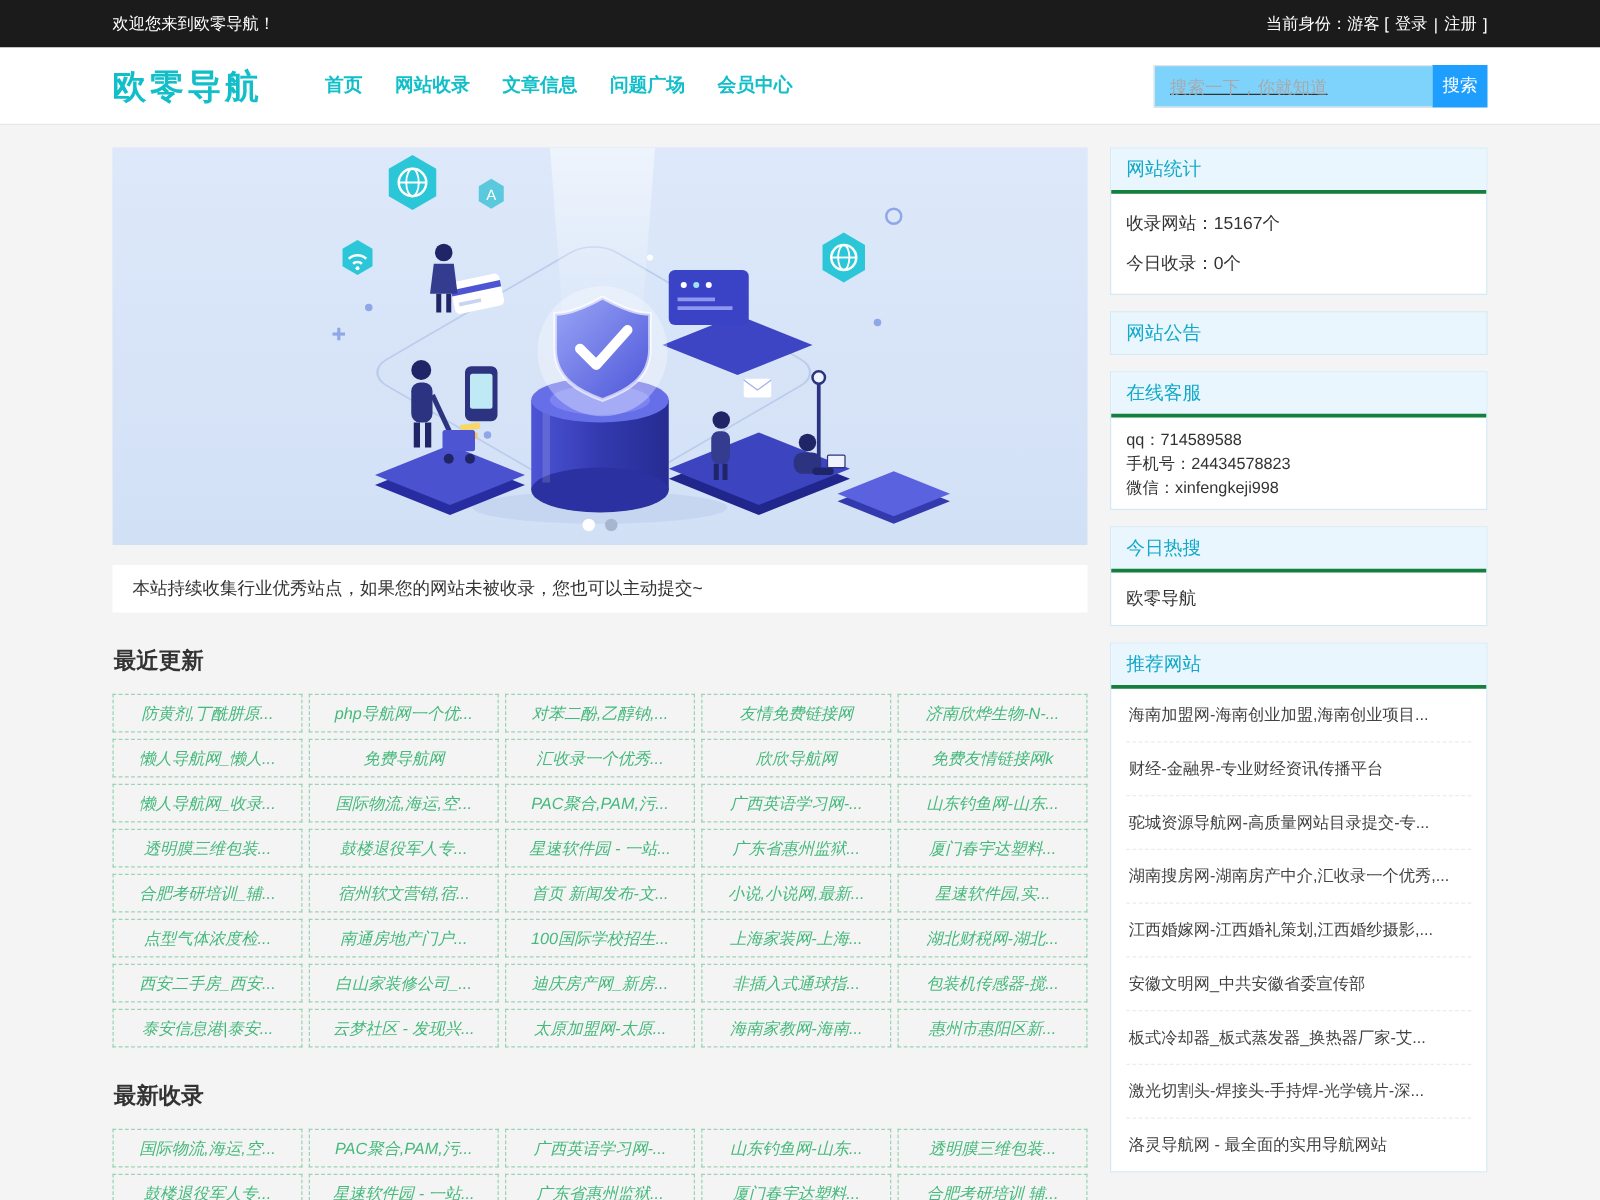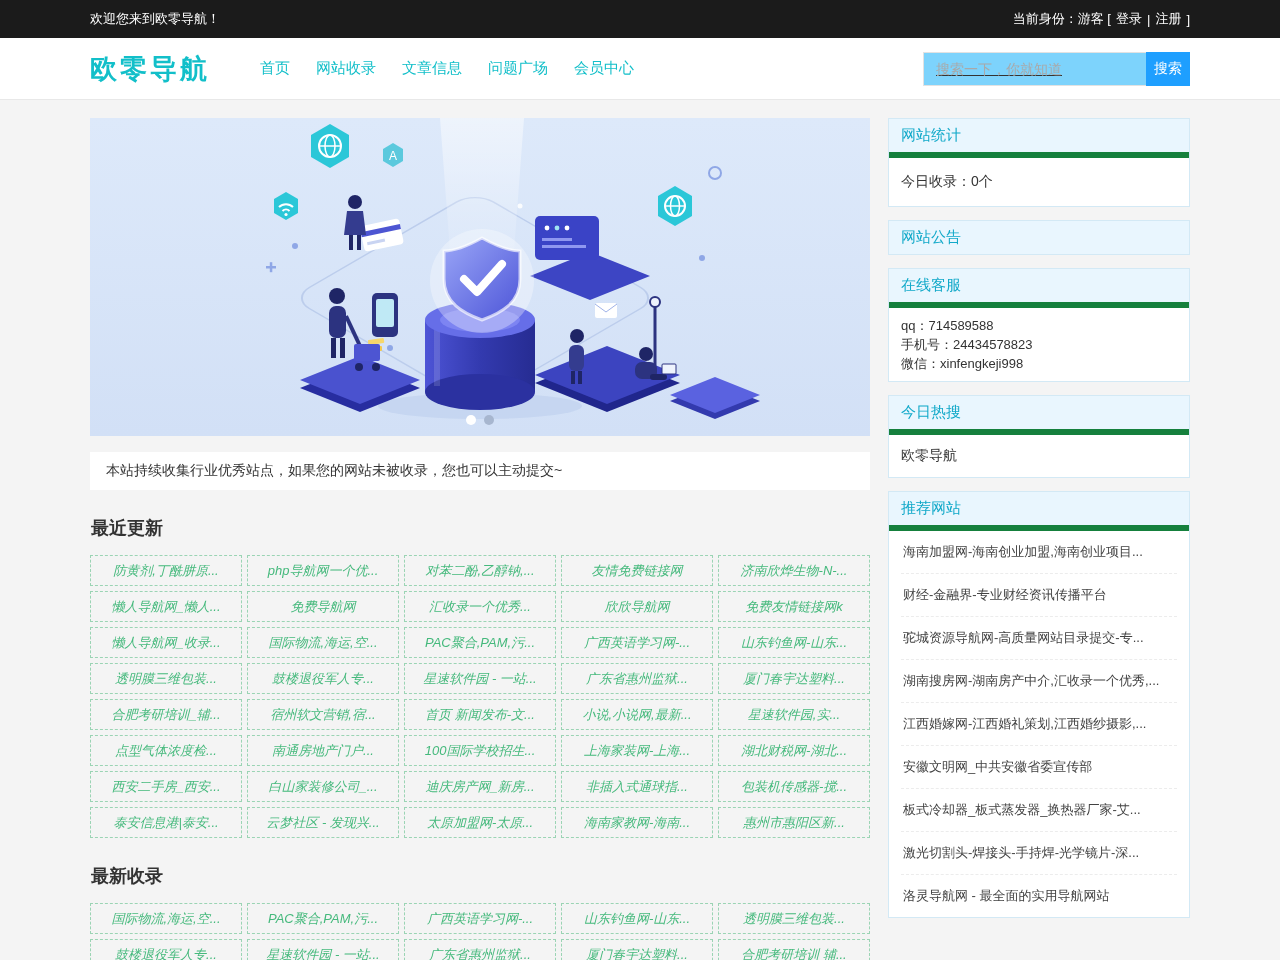--- a/index.html
+++ b/index.html
@@ -12,21 +12,21 @@
   .topbar { background:#1b1b1b; height:38px; color:#fff; font-size:13px; }
   .topbar-inner { height:100%; display:flex; align-items:center; justify-content:space-between; }
   .topbar-right { display:flex; align-items:center; gap:5px; }
   .topbar-right a { color:#fff; }
 
   
   .site-header { background:#fff; height:62px; border-bottom:1px solid #e8e8e8; }
   .header-inner { height:100%; display:flex; align-items:center; }
   .logo { font-size:27px; font-weight:bold; color:#12bfc9; letter-spacing:3px; }
   .main-nav { display:flex; gap:26px; margin-left:50px; }
-  .main-nav a { color:#12bfc9; font-size:15px; }
+  .main-nav a { color:#12bfc9; font-size:15px;font-weight:bold; }
   .search-box { margin-left:auto; display:flex; }
   .search-box input { width:223px; height:34px; border:1px solid #e2e2e2; border-right:none; padding:0 12px; font-size:14px; outline:none; color:#333; background:#7dd3fc; font-family:inherit;text-decoration:underline; }
   .search-box input::placeholder { color:#a9a9a9; }
   .search-box button { width:44px; height:34px; border:none; background:#1e9fff; color:#fff; font-size:14px; cursor:pointer; font-family:inherit; }
 
   
   .content { display:flex; gap:18px; margin-top:18px; align-items:flex-start; }
   .left-col { width:780px; }
   .sidebar { width:302px; }
 
@@ -39,21 +39,21 @@
   
   .notice { margin-top:16px; background:#fff; padding:10px 16px; font-size:14px; color:#333; }
 
   
   .section-title { font-size:18px; font-weight:bold; color:#333; margin:26px 0 15px 1px; }
   .grid { display:grid; grid-template-columns:repeat(5,1fr); gap:5px; }
   .grid-item { display:block; height:31px; line-height:29px; border:1px dashed #9bd4b4; color:#45b97c; font-size:13px; text-align:center; padding:0 6px; white-space:nowrap; overflow:hidden; background:transparent;font-style:italic; }
 
   
   .panel { background:#fff; border:1px solid #d3e9f5; margin-bottom:13px; }
-  .panel-header { background:#e9f6fe; border-bottom:6px solid #15803d; padding:7px 12px; font-size:15px; color:#12a9c9; }
+  .panel-header { background:#e9f6fe; border-bottom:3px solid #15803d; padding:7px 12px; font-size:15px; color:#12a9c9; }
   .panel.header-only .panel-header { border-bottom:none; }
   .panel-body { padding:8px 12px; }
   .stat-row { font-size:14px; color:#333; padding:7px 0; }
   .service-row { font-size:13px; color:#333; line-height:19px; }
   .hot-item { font-size:14px; color:#333; padding:4px 0; cursor:pointer; }
   .rec-list { padding:0 12px; }
   .rec-item { font-size:13px; color:#424242; padding:12px 2px; border-bottom:1px dashed #ececec; white-space:nowrap; overflow:hidden; cursor:pointer; }
   .rec-item:last-child { border-bottom:none; }
 </style>
 </head>
@@ -288,20 +288,21 @@
         </div>
     </section>
   </div>
 
   <aside class="sidebar">
 
     <div class="panel">
       <div class="panel-header">网站统计</div>
       <div class="panel-body">
 
+      <div class="stat-row">收录网站：15167个</div>
           <div class="stat-row">今日收录：0个</div>
         </div>
     </div>
 
     <div class="panel header-only">
       <div class="panel-header">网站公告</div>
     </div>
 
     <div class="panel">
       <div class="panel-header">在线客服</div>

